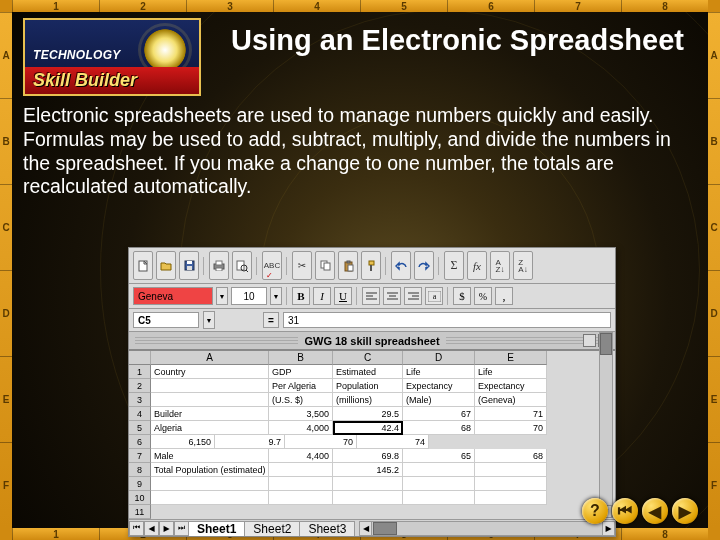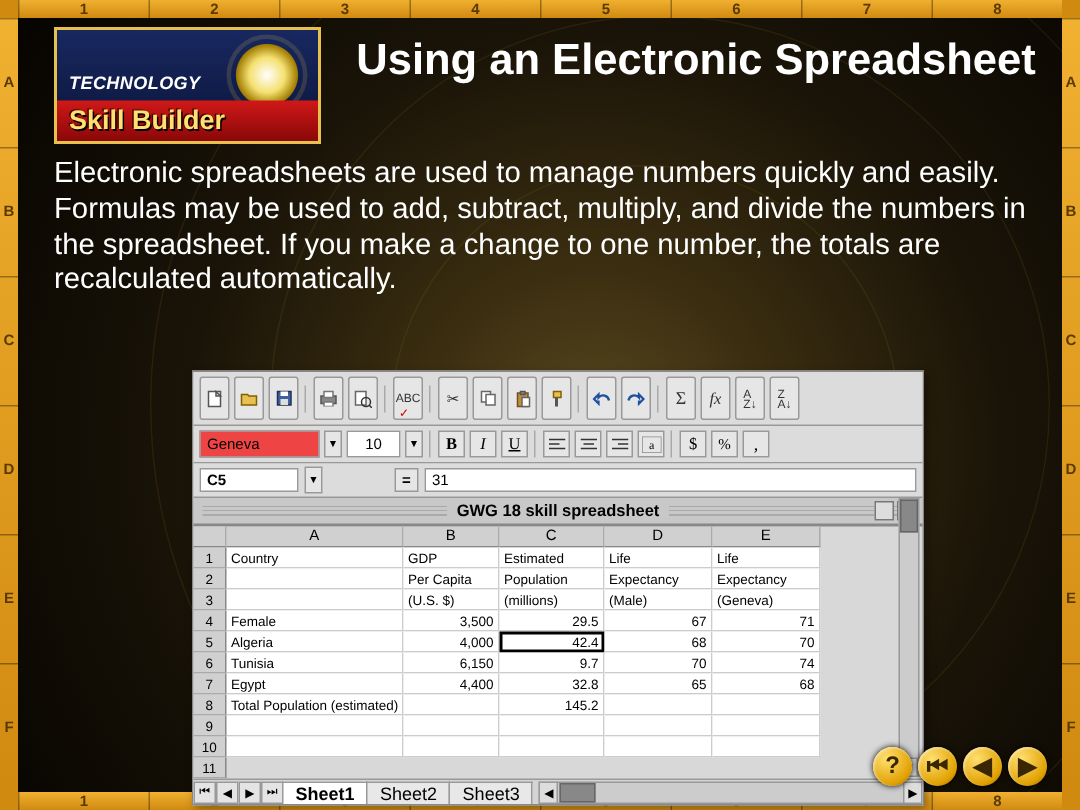--- a/index.html
+++ b/index.html
@@ -19,33 +19,33 @@
   .border-top { top:0; left:12px; right:12px; height:12px; flex-direction:row; }
   .border-bottom { bottom:0; left:12px; right:12px; height:12px; flex-direction:row; }
   .border-left { left:0; top:12px; bottom:12px; width:12px; flex-direction:column; }
   .border-right { right:0; top:12px; bottom:12px; width:12px; flex-direction:column; }
   .tick { flex:1; display:flex; align-items:center; justify-content:center; position:relative; }
   .border-top .tick, .border-bottom .tick { border-left:1px solid rgba(0,0,0,0.35); }
   .border-left .tick, .border-right .tick { border-top:1px solid rgba(0,0,0,0.35); }
   .corner { position:absolute; width:12px; height:12px; background:#d08a10; }
   .c-tl{top:0;left:0}.c-tr{top:0;right:0}.c-bl{bottom:0;left:0}.c-br{bottom:0;right:0}
 
-  .content { position:absolute; left:36px; right:24px; top:18px; }
+  .content { position:absolute; left:23px; right:24px; top:18px; }
 
   .header-row { display:flex; align-items:flex-start; gap:18px; margin-bottom:8px; }
   .badge {
     width:178px; height:78px; border:2px solid #e8c050;
     background: linear-gradient(#182860,#0b1438); position:relative; flex:0 0 auto;
   }
   .badge-sun{position:absolute;right:10px;top:6px;width:48px;height:48px;border-radius:50%;
     background: radial-gradient(circle,#fff 0%,#f4e070 35%,#a07b00 60%,transparent 62%);
     box-shadow:0 0 0 3px rgba(255,220,80,0.15);}
   .badge-tech{position:absolute;left:8px;top:28px;color:#fff;font-size:12px;font-style:italic;font-weight:bold;letter-spacing:0.3px}
   .badge-bar{position:absolute;left:0;right:0;bottom:0;height:27px;background:linear-gradient(#d01818,#8a0808);
-    color:#ffe070;font-size:18px;font-weight:bold;display:flex;align-items:center;padding-left:8px;
+    color:#ffe070;font-size:18px;font-weight:bold;font-style:italic;display:flex;align-items:center;padding-left:8px;
     text-shadow:1px 1px 0 #000, -1px -1px 0 #400;}
 
   .title { flex:1; color:#fff; font-size:29px; font-weight:bold; text-align:center; padding-top:6px; line-height:1.15; }
   .body-text { color:#fff; font-size:19.5px; line-height:1.22; margin-top:6px; }
 
   
   .sheet-wrap { position:absolute; left:128px; top:247px; width:488px; background:#d8d8d8; border:1px solid #888; font-family: Geneva, "Helvetica Neue", Arial, sans-serif; font-size:10px; color:#000; box-shadow:2px 2px 6px rgba(0,0,0,0.4); }
   .toolbar { display:flex; align-items:center; gap:3px; padding:3px 4px; border-bottom:1px solid #999; background:#dcdcdc; }
   .tbtn { width:20px; height:29px; background:#e6e6e6; border:1px solid #999; border-radius:2px; display:flex; align-items:center; justify-content:center; font-size:10px; color:#333; }
   .tbtn svg{display:block}
@@ -324,57 +324,56 @@
           <div class="rows">
             <div class="row">
               <div class="cell wA">Country</div>
               <div class="cell wB">GDP</div>
               <div class="cell wC">Estimated</div>
               <div class="cell wD">Life</div>
               <div class="cell wE">Life</div>
             </div>
             <div class="row">
               <div class="cell wA"></div>
-              <div class="cell wB">Per Capita</div>
+              <div class="cell wB">Per Algeria</div>
               <div class="cell wC">Population</div>
               <div class="cell wD">Expectancy</div>
               <div class="cell wE">Expectancy</div>
             </div>
             <div class="row">
               <div class="cell wA"></div>
               <div class="cell wB">(U.S. $)</div>
               <div class="cell wC">(millions)</div>
               <div class="cell wD">(Male)</div>
               <div class="cell wE">(Geneva)</div>
             </div>
             <div class="row">
-              <div class="cell wA">Female</div>
+              <div class="cell wA">Builder</div>
               <div class="cell wB num">3,500</div>
               <div class="cell wC num">29.5</div>
               <div class="cell wD num">67</div>
               <div class="cell wE num">71</div>
             </div>
             <div class="row">
               <div class="cell wA">Algeria</div>
               <div class="cell wB num">4,000</div>
               <div class="cell wC num sel">42.4</div>
               <div class="cell wD num">68</div>
               <div class="cell wE num">70</div>
             </div>
             <div class="row">
-              <div class="cell wA">Tunisia</div>
               <div class="cell wB num">6,150</div>
               <div class="cell wC num">9.7</div>
               <div class="cell wD num">70</div>
               <div class="cell wE num">74</div>
             </div>
             <div class="row">
-              <div class="cell wA">Egypt</div>
+              <div class="cell wA">Male</div>
               <div class="cell wB num">4,400</div>
-              <div class="cell wC num">32.8</div>
+              <div class="cell wC num">69.8</div>
               <div class="cell wD num">65</div>
               <div class="cell wE num">68</div>
             </div>
             <div class="row">
               <div class="cell wA">Total Population (estimated)</div>
               <div class="cell wB"></div>
               <div class="cell wC num">145.2</div>
               <div class="cell wD"></div>
               <div class="cell wE"></div>
             </div>

